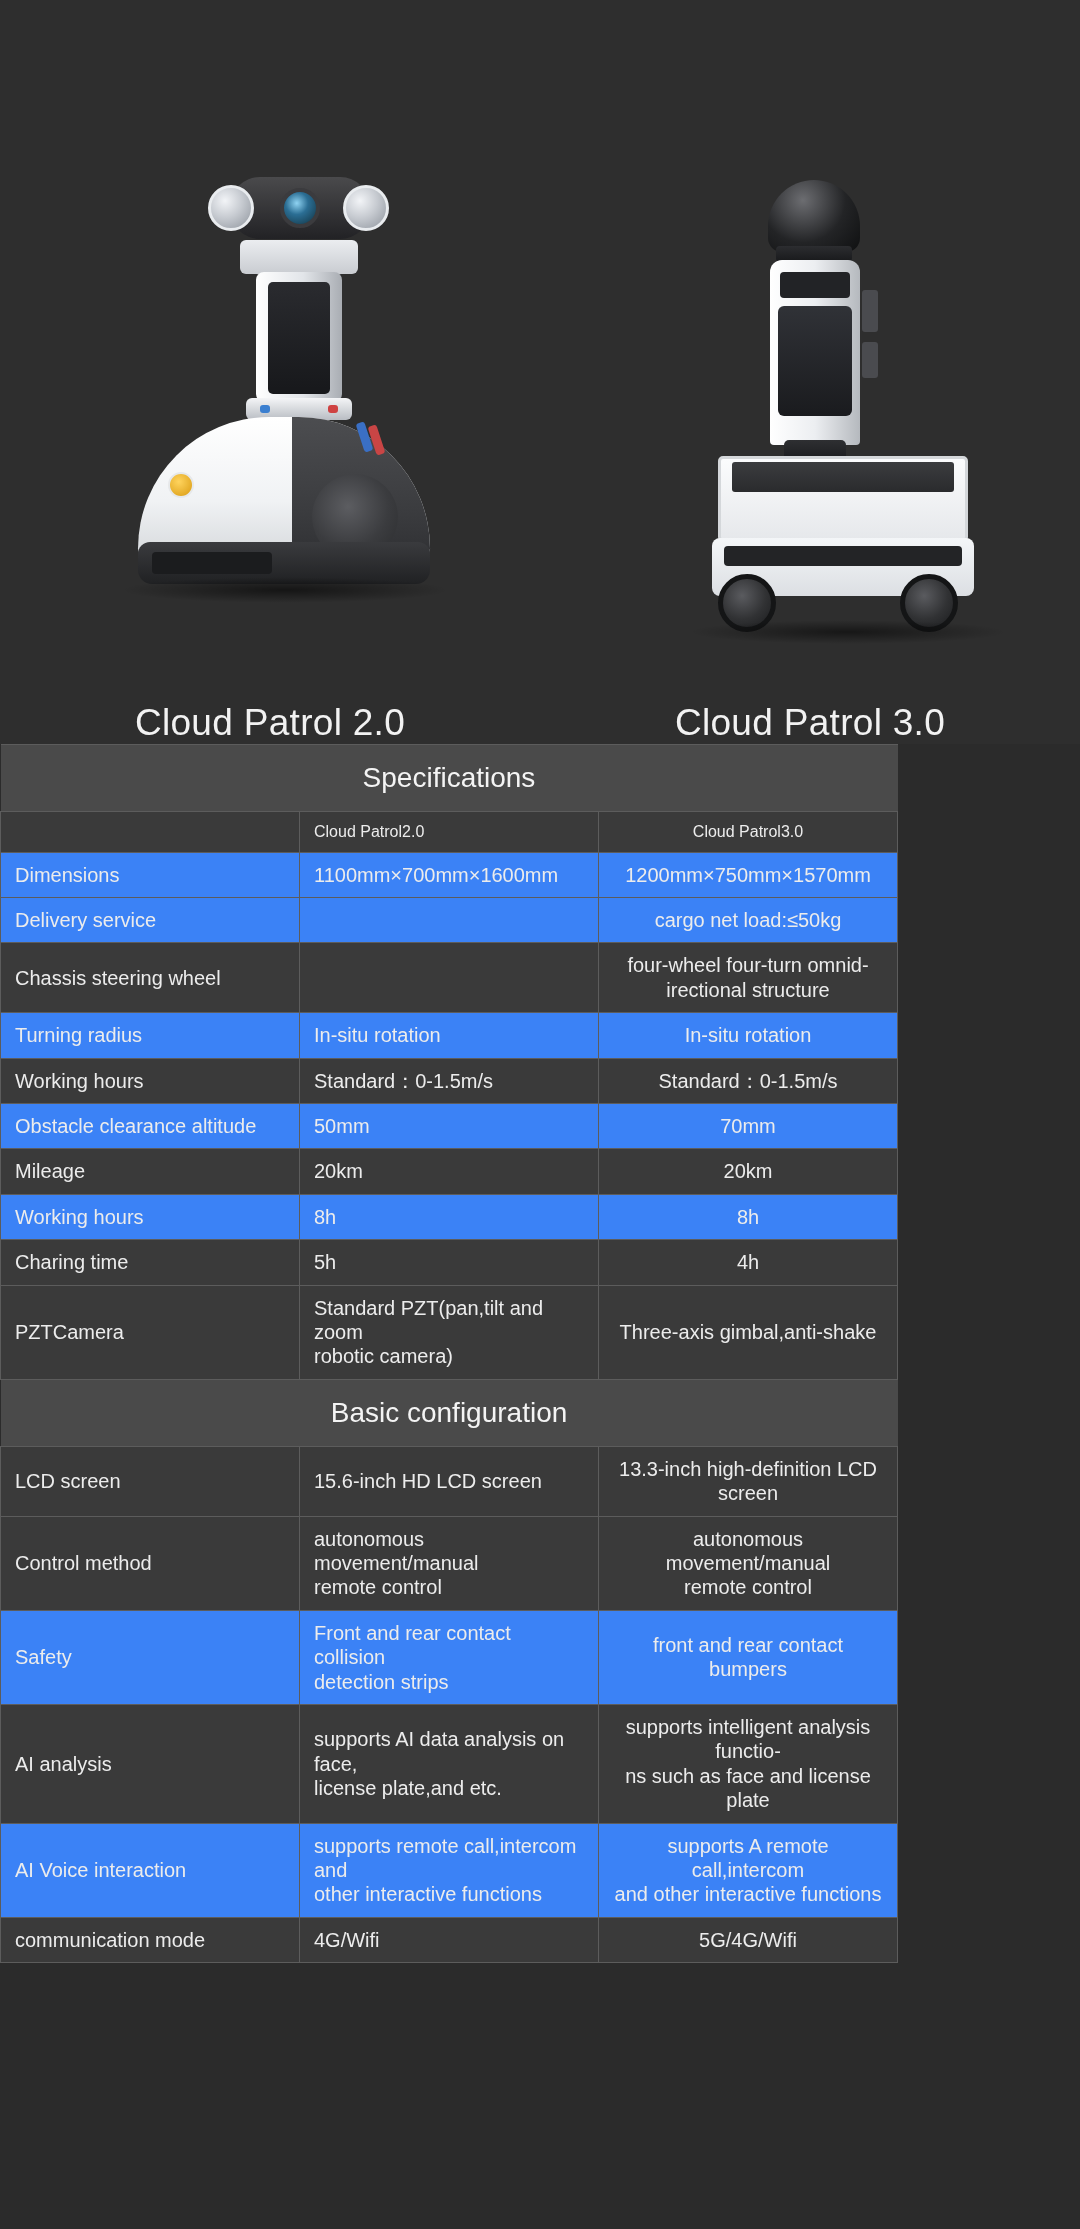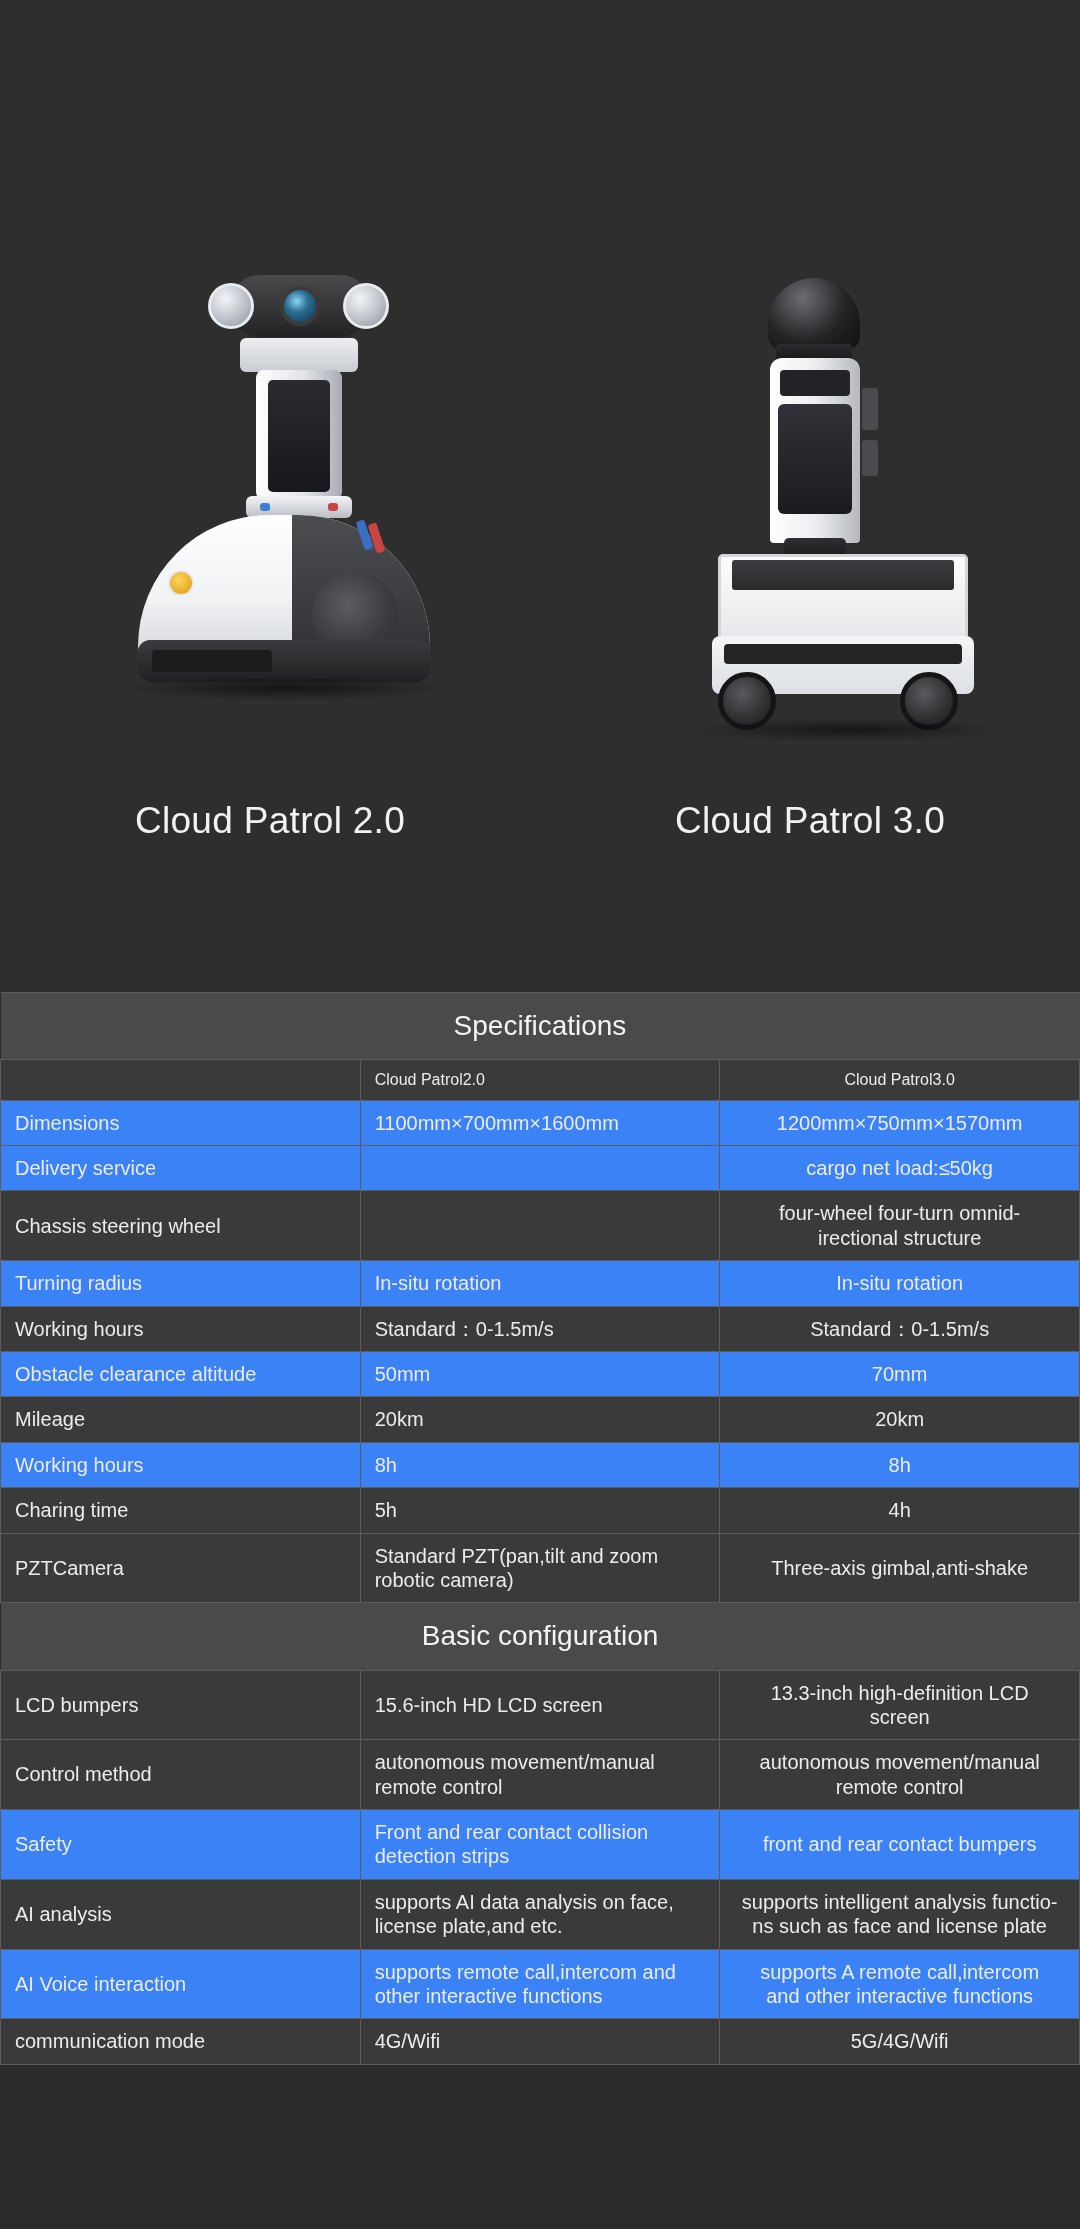--- a/index.html
+++ b/index.html
@@ -13,26 +13,26 @@
     width: 1080px;
     min-height: 2229px;
     background: #2b2b2b;
     position: relative;
     overflow: hidden;
   }
 
   
   .hero {
     width: 100%;
-    height: 992px;
+    height: 744px;
     background: #2e2e2e;
     position: relative;
     display: flex;
     justify-content: center;
-    align-items: center;
+    align-items: flex-end;
   }
   .hero-col {
     width: 50%;
     display: flex;
     flex-direction: column;
     align-items: center;
     padding-top: 70px;
   }
   .hero-caption {
     color: #f2f2f2;
@@ -290,21 +290,21 @@
     width: 320px; height: 24px;
     background: radial-gradient(ellipse at center, rgba(0,0,0,0.5) 0%, rgba(0,0,0,0) 70%);
   }
 
   
   .spec-wrap {
     width: 1080px;
     padding: 0;
   }
   table.spec {
-    width: 1080px;
+    width: 898px;
     border-collapse: collapse;
     table-layout: fixed;
   }
   table.spec td {
     vertical-align: middle;
     color: #ececec;
     font-size: 20px;
     line-height: 1.22;
     padding: 10px 14px;
     border: 1px solid #5c5c5c;
@@ -449,21 +449,21 @@
           <td class="col-a cell-multi">Standard PZT(pan,tilt and zoom
  robotic camera)</td>
           <td class="col-b cell-multi">Three-axis gimbal,anti-shake</td>
         </tr>
 
         <tr class="section">
           <td colspan="3">Basic configuration</td>
         </tr>
 
         <tr class="row-even">
-          <td class="col-label">LCD bumpers</td>
+          <td class="col-label">LCD screen</td>
           <td class="col-a cell-multi">15.6-inch HD LCD screen</td>
           <td class="col-b cell-multi">13.3-inch high-definition LCD
  screen</td>
         </tr>
         <tr class="row-even">
           <td class="col-label">Control method</td>
           <td class="col-a cell-multi">autonomous movement/manual
 remote control</td>
           <td class="col-b cell-multi">autonomous movement/manual
  remote control</td>

